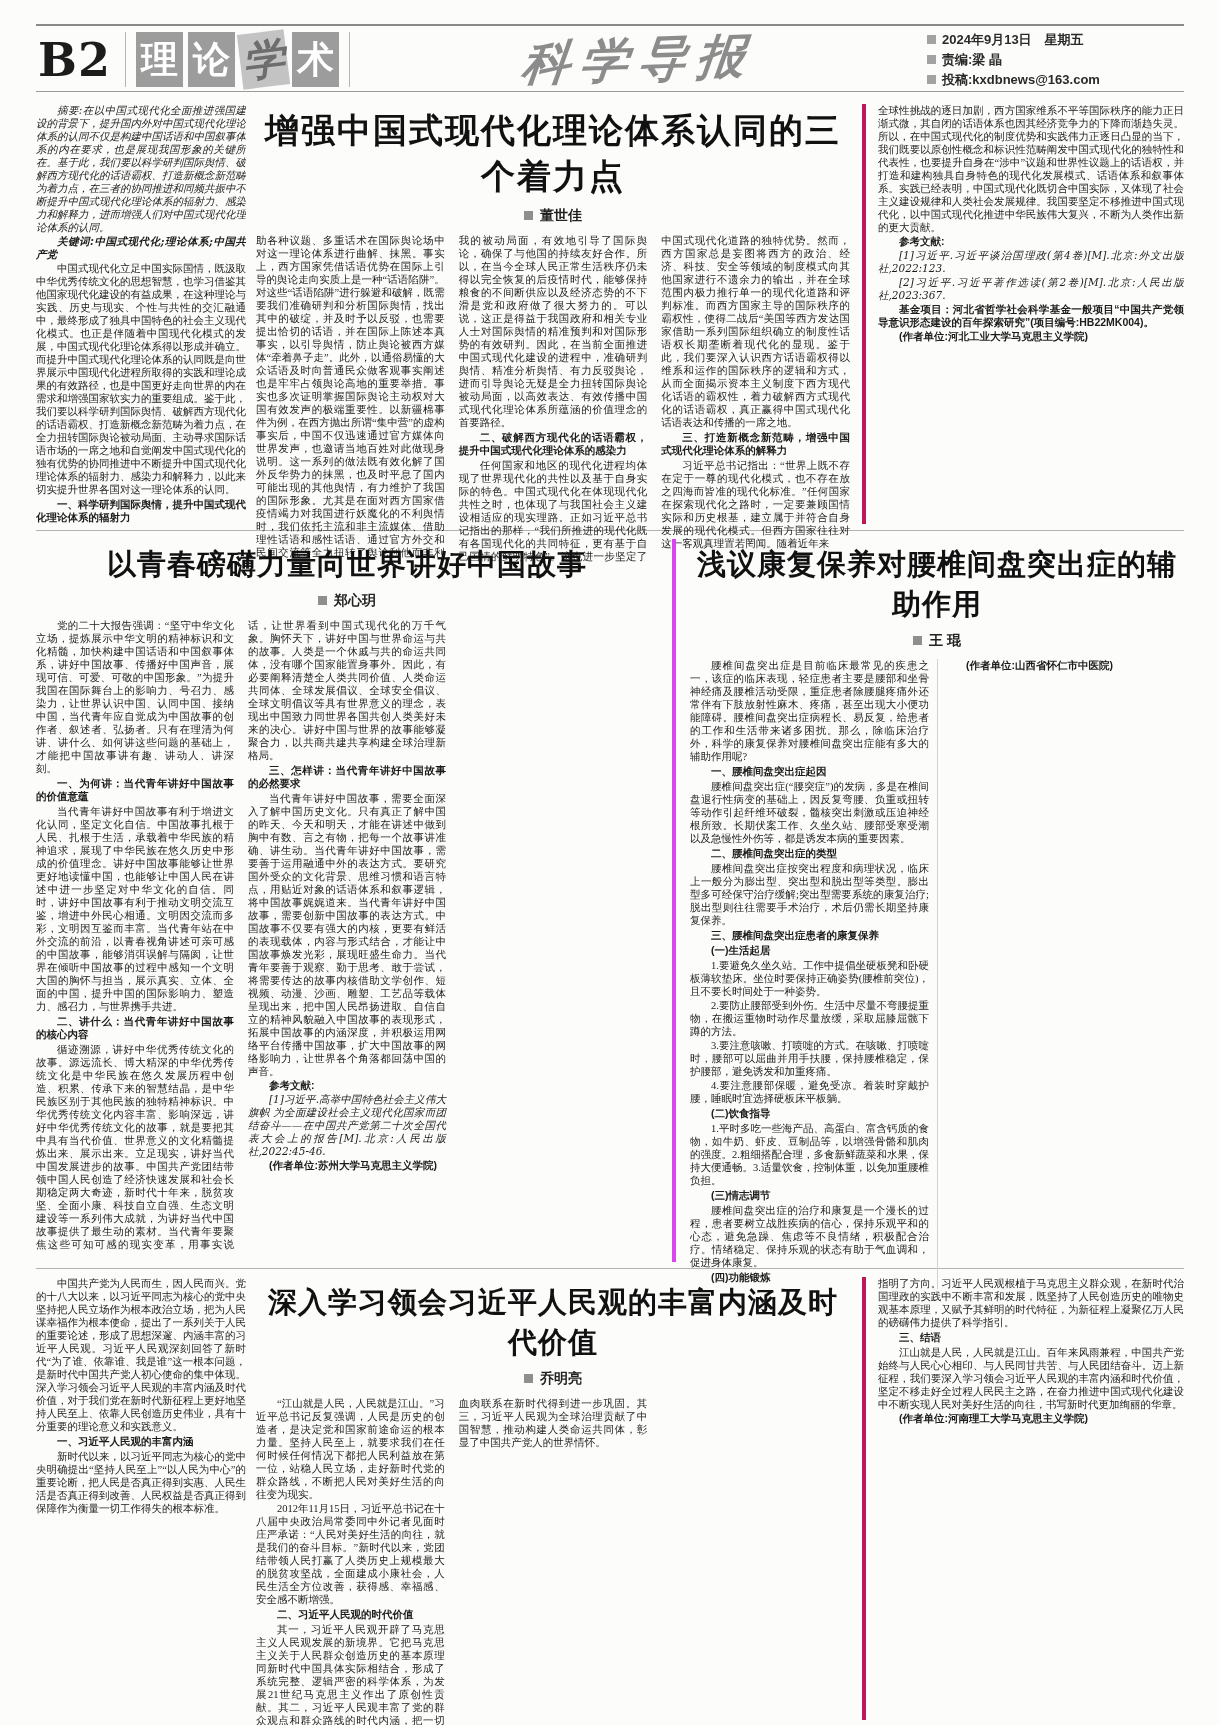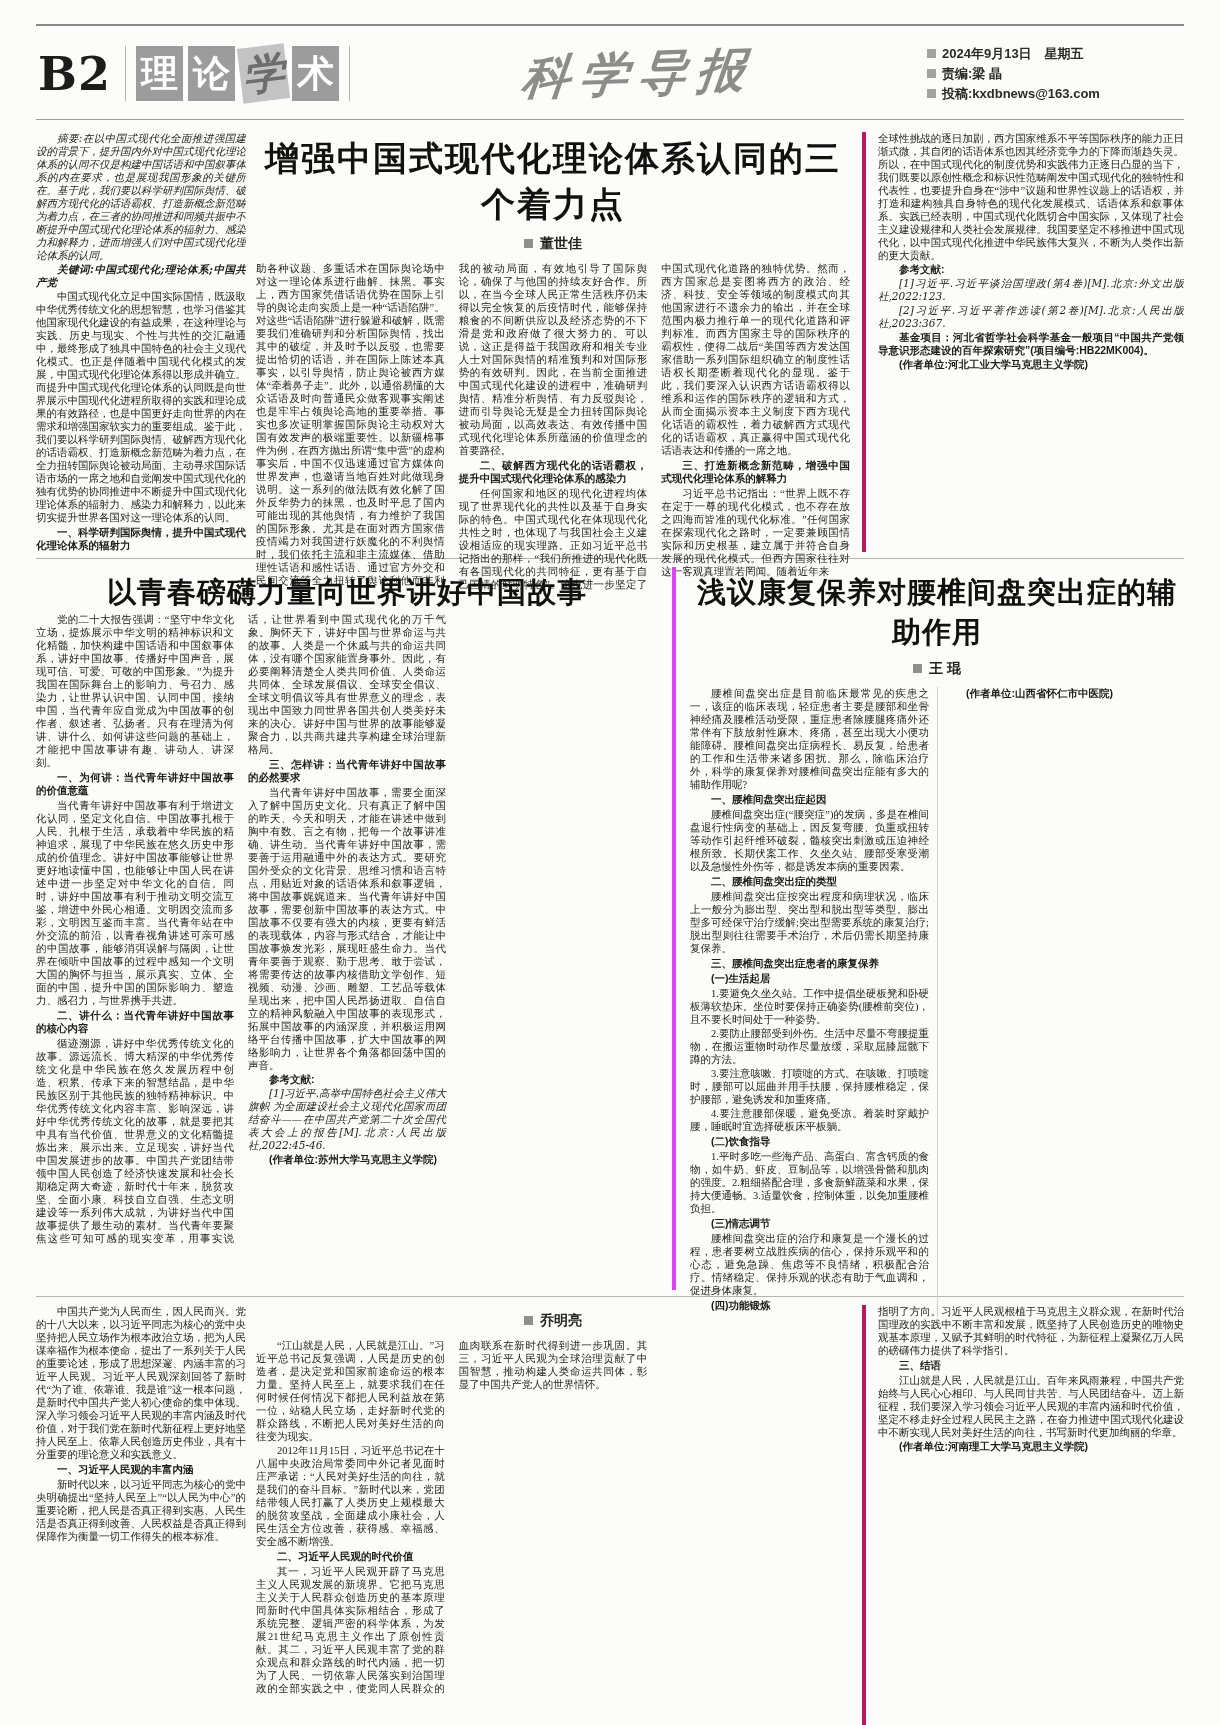--- a/index.html
+++ b/index.html
@@ -3,21 +3,21 @@
 <meta charset="utf-8">
 <style>
   * { margin:0; padding:0; box-sizing:border-box; }
   html,body { background:#e8e8e4; }
   body { width:1220px; height:1725px; overflow:hidden;
          font-family:"Liberation Serif", serif; color:#1c1c1c; }
   .paper { width:1220px; height:1725px; background:#fcfcfa; padding:24px 36px 10px; }
 
   
   header { border-top:2px solid #8a8a8a; border-bottom:1px solid #9a9a9a;
-           padding:10px 2px 8px; display:flex; align-items:center; height:96px; }
+           padding:10px 2px 8px; display:flex; align-items:center; height:68px; }
   .pageno { font-family:"DejaVu Serif", serif; font-weight:bold; font-size:46px;
             letter-spacing:1px; margin-right:14px; }
   .logo { display:inline-flex; gap:5px; padding:0 10px; border-left:1px solid #b5b5b5;
           border-right:1px solid #b5b5b5; align-items:center; }
   .lgbox { width:47px; height:55px; background:#9c9c9c; color:#ffffff;
            font-family:"Liberation Sans", sans-serif; font-weight:bold; font-size:37px;
            display:flex; align-items:center; justify-content:center; }
   .lgbox.alt { background:#c3c3c3; color:#6d6d6d; font-family:"DejaVu Serif", serif;
                font-style:italic; transform:rotate(-7deg); font-size:42px; }
   .brand { flex:1; text-align:center; font-family:"DejaVu Serif", serif; font-style:italic;
@@ -128,20 +128,21 @@
           <div class="blk ref">[1]习近平.习近平谈治国理政(第4卷)[M].北京:外文出版社,2022:123.</div>
           <div class="blk ref">[2]习近平.习近平著作选读(第2卷)[M].北京:人民出版社,2023:367.</div>
           <div class="blk fund">基金项目：河北省哲学社会科学基金一般项目“中国共产党领导意识形态建设的百年探索研究”(项目编号:HB22MK004)。</div>
           <div class="blk unit">(作者单位:河北工业大学马克思主义学院)</div>
         </div>
     </section>
 
     <section class="band b2">
       <article class="art2">
         <h2 class="atitle t-lg">以青春磅礴力量向世界讲好中国故事</h2>
+        <div class="byline"><span class="bsq"></span><span>郑心玥</span></div>
         <div class="scol cols3 a2body">
             <div class="blk p">党的二十大报告强调：“坚守中华文化立场，提炼展示中华文明的精神标识和文化精髓，加快构建中国话语和中国叙事体系，讲好中国故事、传播好中国声音，展现可信、可爱、可敬的中国形象。”为提升我国在国际舞台上的影响力、号召力、感染力，让世界认识中国、认同中国、接纳中国，当代青年应自觉成为中国故事的创作者、叙述者、弘扬者。只有在理清为何讲、讲什么、如何讲这些问题的基础上，才能把中国故事讲有趣、讲动人、讲深刻。</div>
             <div class="blk h">一、为何讲：当代青年讲好中国故事的价值意蕴</div>
             <div class="blk p">当代青年讲好中国故事有利于增进文化认同，坚定文化自信。中国故事扎根于人民、扎根于生活，承载着中华民族的精神追求，展现了中华民族在悠久历史中形成的价值理念。讲好中国故事能够让世界更好地读懂中国，也能够让中国人民在讲述中进一步坚定对中华文化的自信。同时，讲好中国故事有利于推动文明交流互鉴，增进中外民心相通。文明因交流而多彩，文明因互鉴而丰富。当代青年站在中外交流的前沿，以青春视角讲述可亲可感的中国故事，能够消弭误解与隔阂，让世界在倾听中国故事的过程中感知一个文明大国的胸怀与担当，展示真实、立体、全面的中国，提升中国的国际影响力、塑造力、感召力，与世界携手共进。</div>
             <div class="blk h">二、讲什么：当代青年讲好中国故事的核心内容</div>
             <div class="blk p">循迹溯源，讲好中华优秀传统文化的故事。源远流长、博大精深的中华优秀传统文化是中华民族在悠久发展历程中创造、积累、传承下来的智慧结晶，是中华民族区别于其他民族的独特精神标识。中华优秀传统文化内容丰富、影响深远，讲好中华优秀传统文化的故事，就是要把其中具有当代价值、世界意义的文化精髓提炼出来、展示出来。立足现实，讲好当代中国发展进步的故事。中国共产党团结带领中国人民创造了经济快速发展和社会长期稳定两大奇迹，新时代十年来，脱贫攻坚、全面小康、科技自立自强、生态文明建设等一系列伟大成就，为讲好当代中国故事提供了最生动的素材。当代青年要聚焦这些可知可感的现实变革，用事实说话，让世界看到中国式现代化的万千气象。胸怀天下，讲好中国与世界命运与共的故事。人类是一个休戚与共的命运共同体，没有哪个国家能置身事外。因此，有必要阐释清楚全人类共同价值、人类命运共同体、全球发展倡议、全球安全倡议、全球文明倡议等具有世界意义的理念，表现出中国致力同世界各国共创人类美好未来的决心。讲好中国与世界的故事能够凝聚合力，以共商共建共享构建全球治理新格局。</div>
             <div class="blk h">三、怎样讲：当代青年讲好中国故事的必然要求</div>
             <div class="blk p">当代青年讲好中国故事，需要全面深入了解中国历史文化。只有真正了解中国的昨天、今天和明天，才能在讲述中做到胸中有数、言之有物，把每一个故事讲准确、讲生动。当代青年讲好中国故事，需要善于运用融通中外的表达方式。要研究国外受众的文化背景、思维习惯和语言特点，用贴近对象的话语体系和叙事逻辑，将中国故事娓娓道来。当代青年讲好中国故事，需要创新中国故事的表达方式。中国故事不仅要有强大的内核，更要有鲜活的表现载体，内容与形式结合，才能让中国故事焕发光彩，展现旺盛生命力。当代青年要善于观察、勤于思考、敢于尝试，将需要传达的故事内核借助文学创作、短视频、动漫、沙画、雕塑、工艺品等载体呈现出来，把中国人民昂扬进取、自信自立的精神风貌融入中国故事的表现形式，拓展中国故事的内涵深度，并积极运用网络平台传播中国故事，扩大中国故事的网络影响力，让世界各个角落都回荡中国的声音。</div>
             <div class="blk reft">参考文献:</div>
             <div class="blk ref">[1]习近平.高举中国特色社会主义伟大旗帜 为全面建设社会主义现代化国家而团结奋斗——在中国共产党第二十次全国代表大会上的报告[M].北京:人民出版社,2022:45-46.</div>
@@ -173,20 +174,21 @@
       </article>
     </section>
 
     <section class="band b3">
       <div class="scol col-l">
           <div class="blk p">中国共产党为人民而生，因人民而兴。党的十八大以来，以习近平同志为核心的党中央坚持把人民立场作为根本政治立场，把为人民谋幸福作为根本使命，提出了一系列关于人民的重要论述，形成了思想深邃、内涵丰富的习近平人民观。习近平人民观深刻回答了新时代“为了谁、依靠谁、我是谁”这一根本问题，是新时代中国共产党人初心使命的集中体现。深入学习领会习近平人民观的丰富内涵及时代价值，对于我们党在新时代新征程上更好地坚持人民至上、依靠人民创造历史伟业，具有十分重要的理论意义和实践意义。</div>
           <div class="blk h">一、习近平人民观的丰富内涵</div>
           <div class="blk p">新时代以来，以习近平同志为核心的党中央明确提出“坚持人民至上”“以人民为中心”的重要论断，把人民是否真正得到实惠、人民生活是否真正得到改善、人民权益是否真正得到保障作为衡量一切工作得失的根本标准。</div>
         </div>
       <div class="col-c">
+        <h2 class="atitle t-lg">深入学习领会习近平人民观的丰富内涵及时代价值</h2>
         <div class="byline"><span class="bsq"></span><span>乔明亮</span></div>
         <div class="scol cols3 a4body">
             <div class="blk p">“江山就是人民，人民就是江山。”习近平总书记反复强调，人民是历史的创造者，是决定党和国家前途命运的根本力量。坚持人民至上，就要求我们在任何时候任何情况下都把人民利益放在第一位，站稳人民立场，走好新时代党的群众路线，不断把人民对美好生活的向往变为现实。</div>
             <div class="blk p">2012年11月15日，习近平总书记在十八届中央政治局常委同中外记者见面时庄严承诺：“人民对美好生活的向往，就是我们的奋斗目标。”新时代以来，党团结带领人民打赢了人类历史上规模最大的脱贫攻坚战，全面建成小康社会，人民生活全方位改善，获得感、幸福感、安全感不断增强。</div>
             <div class="blk h">二、习近平人民观的时代价值</div>
             <div class="blk p">其一，习近平人民观开辟了马克思主义人民观发展的新境界。它把马克思主义关于人民群众创造历史的基本原理同新时代中国具体实际相结合，形成了系统完整、逻辑严密的科学体系，为发展21世纪马克思主义作出了原创性贡献。其二，习近平人民观丰富了党的群众观点和群众路线的时代内涵，把一切为了人民、一切依靠人民落实到治国理政的全部实践之中，使党同人民群众的血肉联系在新时代得到进一步巩固。其三，习近平人民观为全球治理贡献了中国智慧，推动构建人类命运共同体，彰显了中国共产党人的世界情怀。</div>
           </div>
       </div>
       <div class="scol col-r">
           <div class="blk pc">指明了方向。习近平人民观根植于马克思主义群众观，在新时代治国理政的实践中不断丰富和发展，既坚持了人民创造历史的唯物史观基本原理，又赋予其鲜明的时代特征，为新征程上凝聚亿万人民的磅礴伟力提供了科学指引。</div>

